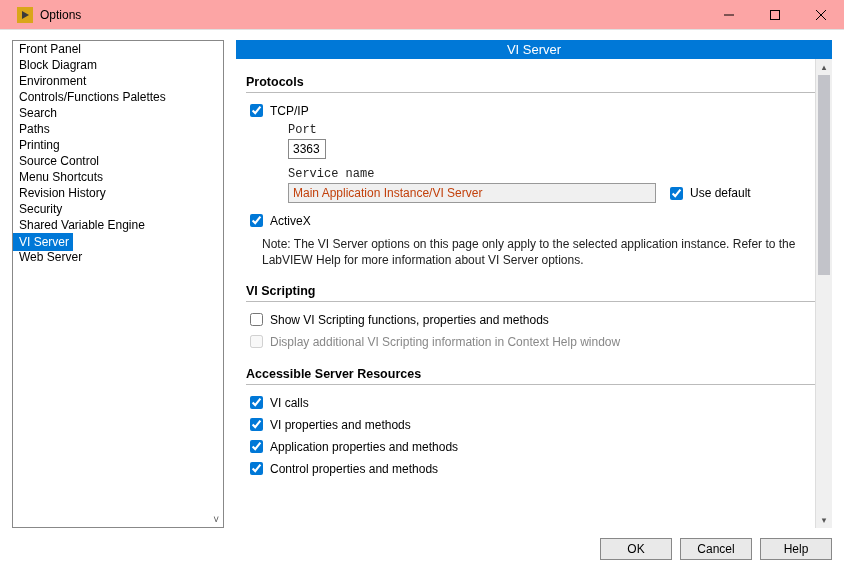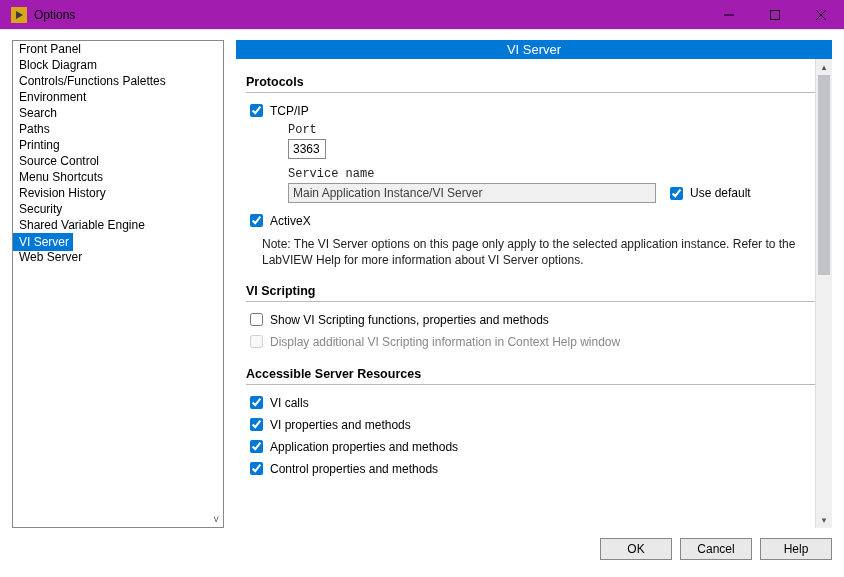--- a/index.html
+++ b/index.html
@@ -10,22 +10,22 @@
     background: #ffffff;
     color: #000;
     width: 844px;
     height: 577px;
     overflow: hidden;
   }
   .titlebar {
     height: 30px;
     display: flex;
     align-items: center;
-    padding-left: 10px;
-    background: #a21caf;
+    padding-left: 16px;
+    background: #fca5a5;
     border-bottom: 1px solid #e0e0e0;
   }
   .titlebar .app-icon {
     width: 18px; height: 18px;
     margin-right: 6px;
     display: flex; align-items: center; justify-content: center;
   }
   .titlebar .title { font-size: 12px; }
   .winbtns { margin-left: auto; display: flex; }
   .winbtn {
@@ -152,21 +152,21 @@
   .portinput {
     width: 38px;
     border: 1px solid #888;
     padding: 2px 4px;
     font-size: 12px;
   }
   .svcinput {
     width: 368px;
     border: 1px solid #999;
     background: #f0f0f0;
-    color: #404040;
+    color: #c2410c;
     padding: 2px 4px;
     font-size: 12px;
   }
   .fieldlabel { font-size: 12px; color: #222; margin-bottom: 2px; font-family: Liberation Mono, monospace; }
   .note { font-size: 12px; color: #222; margin-top: 6px; line-height: 1.35; }
 
   .footer {
     display: flex;
     justify-content: flex-end;
     gap: 8px;
@@ -212,22 +212,22 @@
     </div>
   </div>
 </div>
 
 <div class="body">
 
   <div class="catpanel">
     <div class="catlist" id="catlist">
         <div class="catrow"><span class="catitem">Front Panel</span></div>
         <div class="catrow"><span class="catitem">Block Diagram</span></div>
+        <div class="catrow"><span class="catitem">Environment</span></div>
         <div class="catrow"><span class="catitem">Controls/Functions Palettes</span></div>
-        <div class="catrow"><span class="catitem">Environment</span></div>
         <div class="catrow"><span class="catitem">Search</span></div>
         <div class="catrow"><span class="catitem">Paths</span></div>
         <div class="catrow"><span class="catitem">Printing</span></div>
         <div class="catrow"><span class="catitem">Source Control</span></div>
         <div class="catrow"><span class="catitem">Menu Shortcuts</span></div>
         <div class="catrow"><span class="catitem">Revision History</span></div>
         <div class="catrow"><span class="catitem">Security</span></div>
         <div class="catrow"><span class="catitem">Shared Variable Engine</span></div>
         <div class="catrow"><span class="catitem selected">VI Server</span></div>
         <div class="catrow"><span class="catitem">Web Server</span></div>

